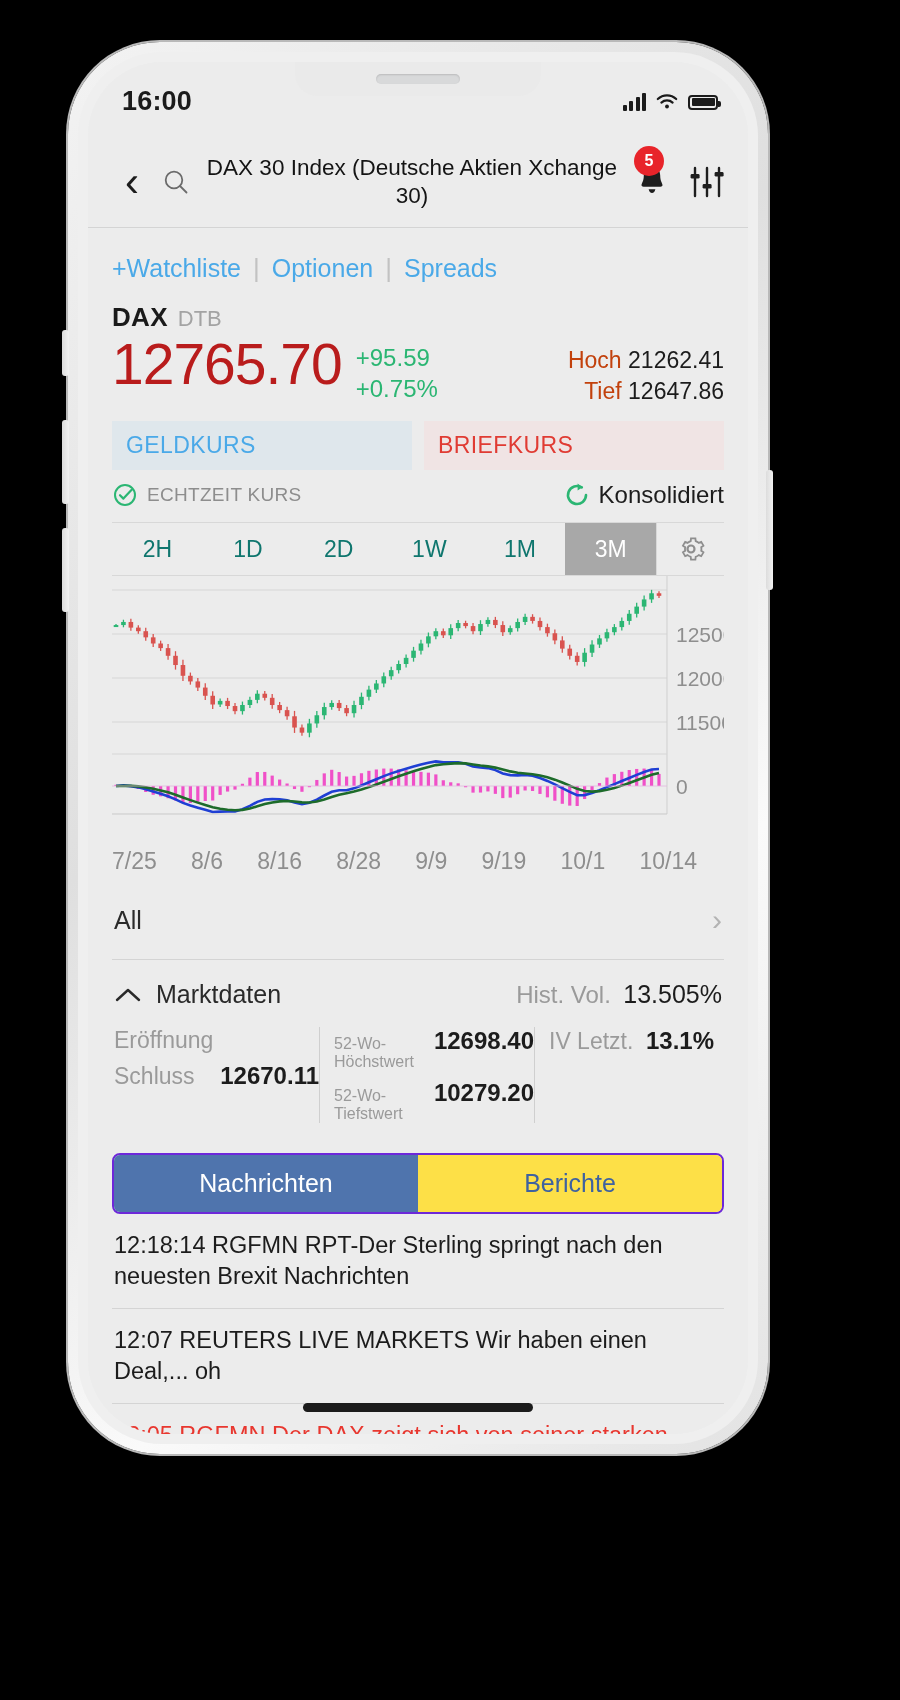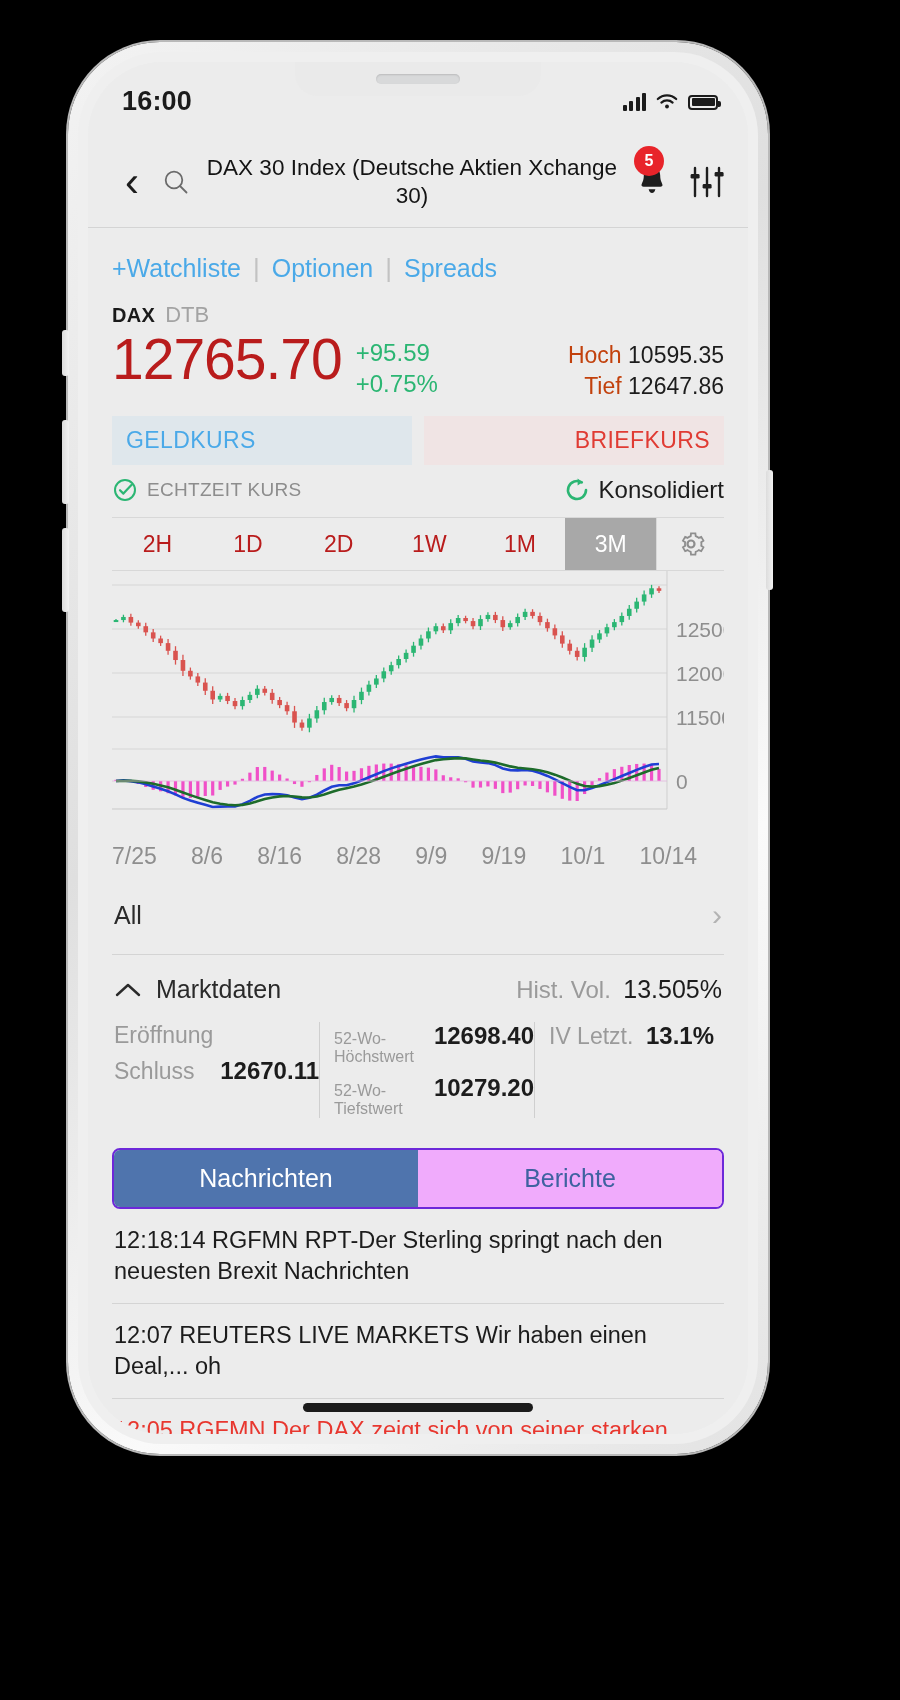--- a/index.html
+++ b/index.html
@@ -142,21 +142,21 @@
   .links {
     display: flex; align-items: center;
     padding: 24px 24px 8px 24px;
     font-size: 25px;
   }
   .links a { color: #4aa9e8; text-decoration: none; }
   .links .sep { color: #c2c2c2; margin: 0 12px; font-size: 26px; }
 
   
   .sym-row { padding: 10px 24px 0 24px; display: flex; align-items: baseline; gap: 10px; }
-  .sym { font-size: 20px; font-weight: bold; color: #1a1a1a; letter-spacing: .3px; }
+  .sym { font-size: 26px; font-weight: bold; color: #1a1a1a; letter-spacing: .3px; }
   .exch { font-size: 22px; color: #a3a3a3; }
 
   .price-row {
     display: flex; align-items: flex-start;
     padding: 2px 24px 0 24px;
   }
   .last {
     font-size: 57px; color: #b91c1c; letter-spacing: -1px;
     line-height: 1.05; font-weight: 400;
   }
@@ -170,40 +170,40 @@
   
   .ba {
     display: flex; gap: 12px; margin: 14px 24px 0 24px;
   }
   .bid {
     flex: 1; background: #dfe7ec; color: #4aa9e8;
     font-size: 23px; padding: 11px 14px; letter-spacing: .4px;
   }
   .ask {
     flex: 1; background: #f0e4e4; color: #e03b33;
-    font-size: 23px; padding: 11px 14px; text-align: right; letter-spacing: .4px;
+    font-size: 23px; padding: 11px 14px; letter-spacing: .4px;
   }
 
   .meta-row {
     display: flex; align-items: center; justify-content: space-between;
     padding: 10px 24px 12px 24px;
   }
   .rt { display: flex; align-items: center; gap: 9px; }
   .rt span { font-size: 19px; color: #8d8d8d; letter-spacing: .3px; }
   .cons { display: flex; align-items: center; gap: 7px; }
   .cons span { font-size: 24px; color: #1c1c1c; }
 
   
   .tfs {
     display: flex; border-top: 1px solid #d8d8d8; border-bottom: 1px solid #d8d8d8;
     height: 54px; background: #ececec; margin: 0 24px;
   }
   .tf {
     flex: 1; display: flex; align-items: center; justify-content: center;
-    font-size: 23px; color: #b91c1c;
+    font-size: 23px; color: #0f766e;
   }
   .tf.active { background: #a8a8a8; color: #ffffff; }
   .tf.gear { flex: 0 0 68px; border-left: 1px solid #d8d8d8; }
 
   
   .chart-wrap { position: relative; margin: 0 24px; height: 270px; }
   .chart-svg { display: block; }
   .xaxis {
     display: flex; margin: 0 24px; padding-top: 2px;
   }
@@ -244,21 +244,21 @@
   
   .newstabs {
     display: flex; margin: 16px 24px 0 24px;
     border: 2px solid #6d28d9; border-radius: 8px; overflow: hidden;
   }
   .ntab {
     flex: 1; text-align: center; font-size: 25px;
     padding: 14px 0;
   }
   .ntab.active { background: #4f74ad; color: #fff; }
-  .ntab.inactive { background: #f0abfc; color: #3e62a0; }
+  .ntab.inactive { background: #fde047; color: #3e62a0; }
 
   .news-list { margin: 0 24px; }
   .news-item {
     padding: 16px 2px 16px 2px;
     border-bottom: 1px solid #d4d4d4;
     font-size: 23.5px; line-height: 1.32; color: #1c1c1c;
   }
   .news-item:last-child { border-bottom: none; }
   .news-item.red { color: #e8372f; }
 
@@ -354,21 +354,21 @@
 
       <div class="price-row">
         <div class="last">12765.70</div>
         <div class="chg">
           <div>+95.59</div>
           <div>+0.75%</div>
         </div>
         <div class="hl">
           <div class="hl-line">
             <span class="lbl">Hoch</span>
-            <span class="val">10595.35</span>
+            <span class="val">21262.41</span>
           </div>
           <div class="hl-line">
             <span class="lbl">Tief</span>
             <span class="val">12647.86</span>
           </div>
         </div>
       </div>
 
       <div class="ba">
         <div class="bid">GELDKURS</div>

